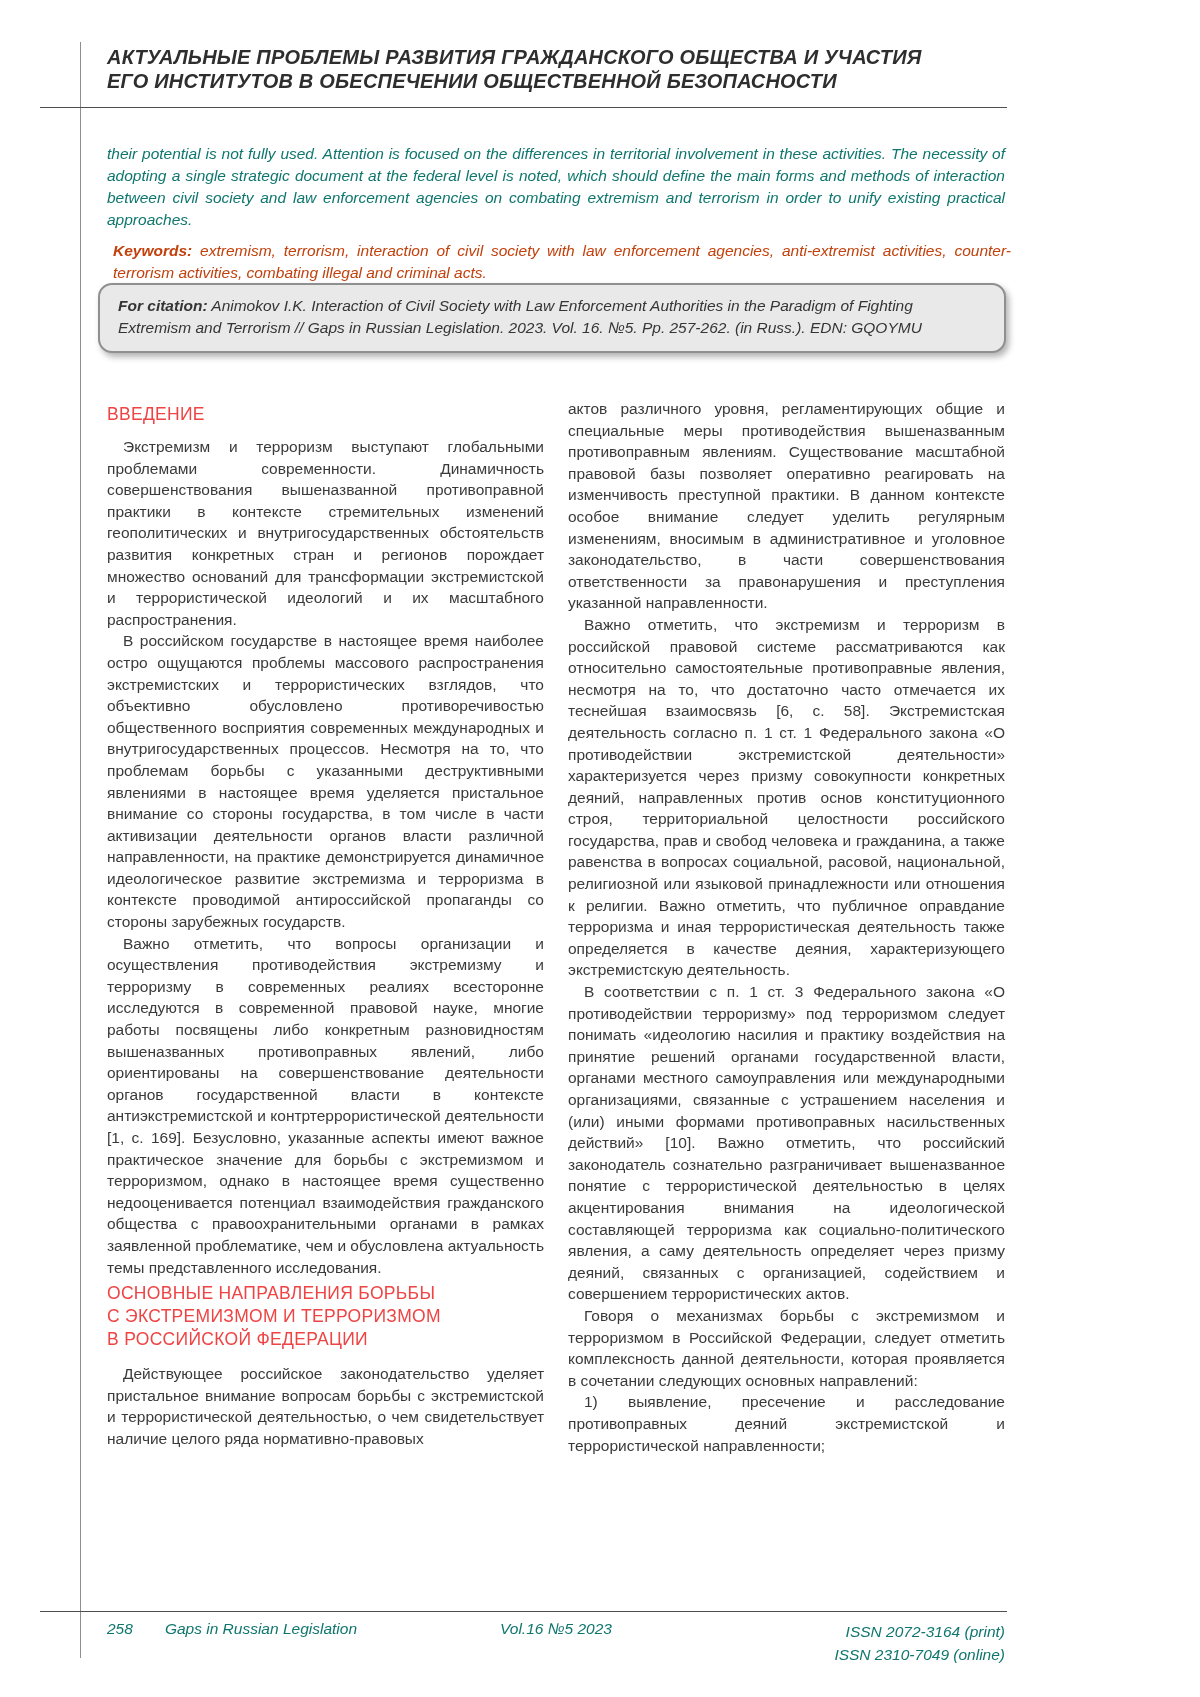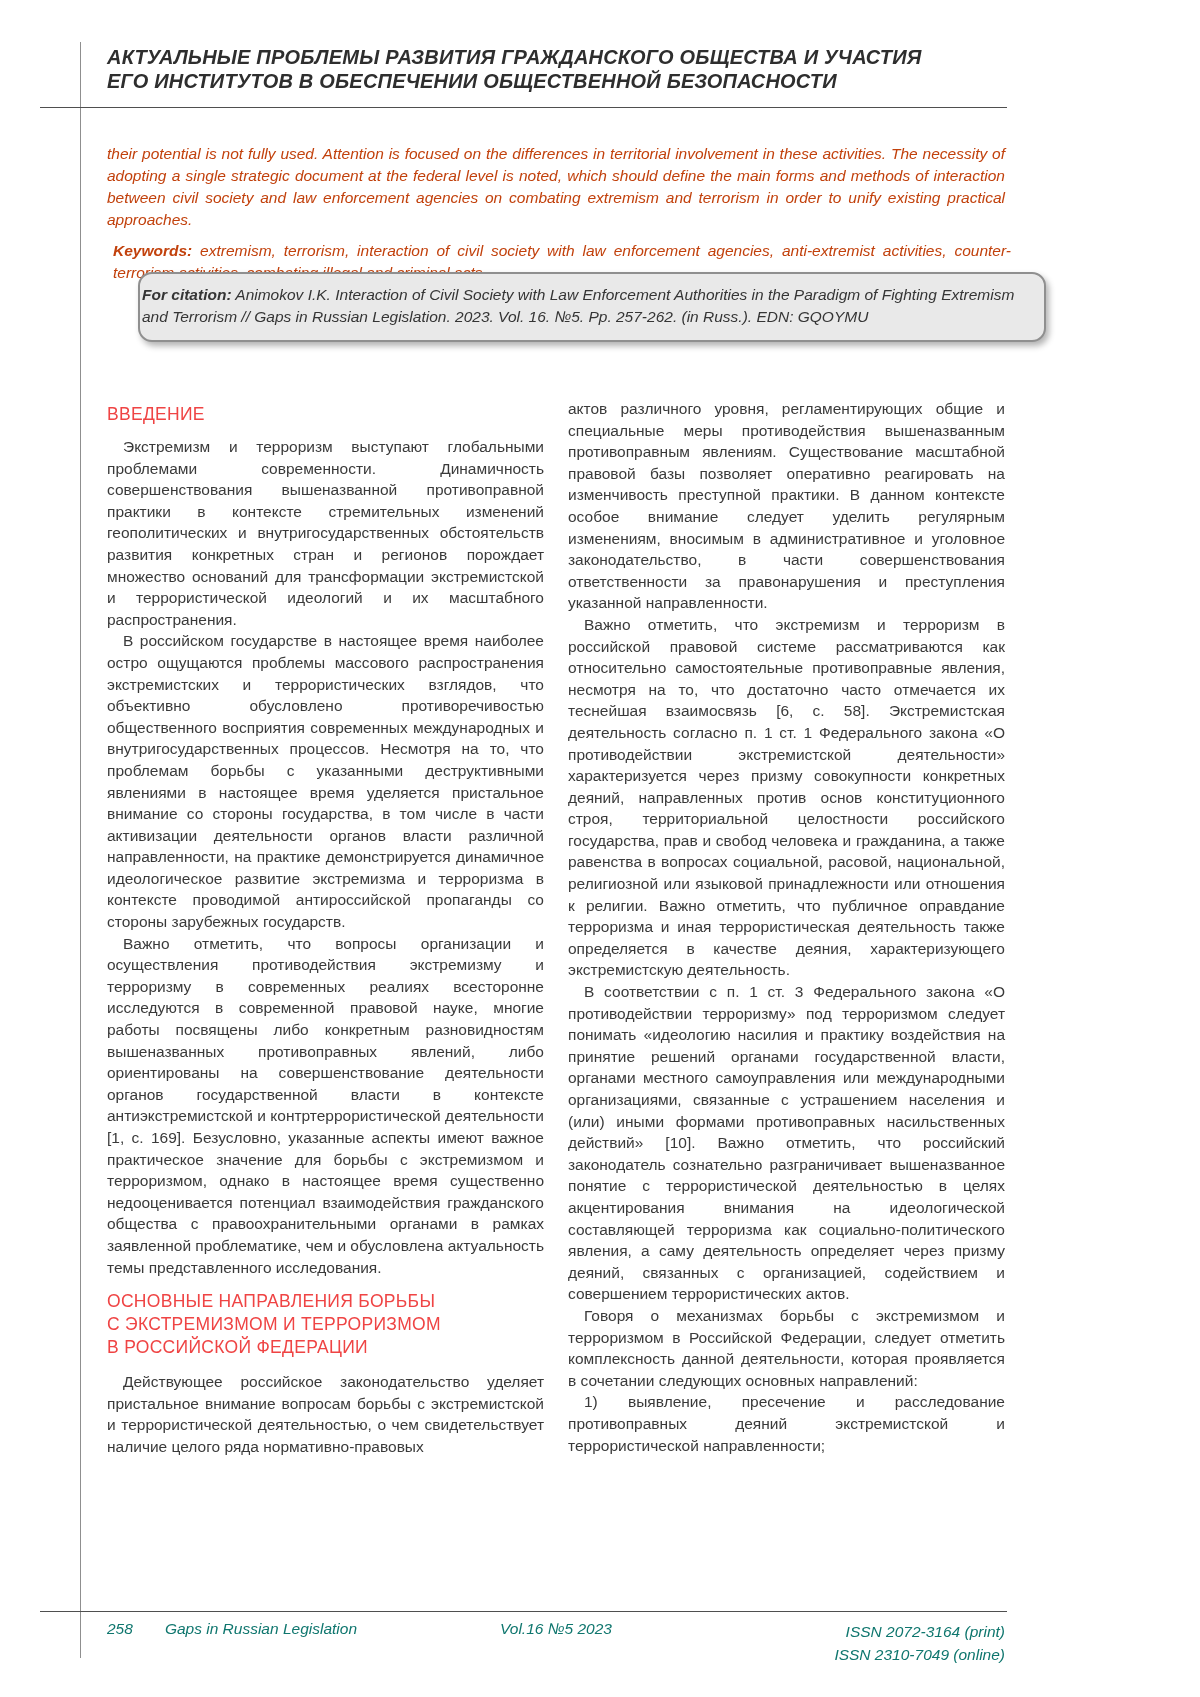--- a/index.html
+++ b/index.html
@@ -29,41 +29,41 @@
   .running-head {
     position: absolute;
     left: 107px; top: 45px; width: 900px;
     font-size: 20px; font-weight: bold; font-style: italic;
     line-height: 24px; color: #2e2e2e; letter-spacing: 0.2px;
   }
   .abstract {
     position: absolute;
     left: 107px; top: 127px; width: 898px;
     font-style: italic; font-size: 15.5px; line-height: 22px;
-    text-align: justify; color: #c2410c;
+    text-align: justify; color: #0f766e;
   }
   .keywords {
     position: absolute;
     left: 113px; top: 224px; width: 898px;
     font-style: italic; font-size: 15.5px; line-height: 22px;
     text-align: justify; color: #c2410c;
   }
   .b { font-weight: bold; }
 
   .citation-box {
     position: absolute;
-    left: 98px; top: 272px; width: 908px;
+    left: 98px; top: 283px; width: 908px;
     box-sizing: border-box;
     background: #e9e9e9;
     border: 2px solid #8f8f8f;
     border-radius: 14px;
     box-shadow: 3px 4px 6px rgba(0,0,0,0.30);
-    padding: 10px 2px 12px;
+    padding: 10px 18px 12px;
     font-style: italic; font-size: 15.5px; line-height: 22px;
-    color: #353535; text-align: left; margin-left: 40px;
+    color: #353535; text-align: left;
   }
   .citation-box p { margin: 0; }
 
   .columns {
     position: absolute;
     left: 107px; top: 398px; width: 898px;
     display: flex; gap: 24px;
   }
   .col {
     flex: 1;
@@ -74,21 +74,21 @@
   .col p { margin: 0; }
   p.indent { text-indent: 16px; }
 
   h2 {
     font-weight: normal;
     font-size: 17.5px; line-height: 23px;
     color: #ef4444; letter-spacing: 0.3px;
     text-align: left;
   }
   .h-intro { margin: 5px 0 10px; }
-  .h-main  { margin: 12px 0 12px; }
+  .h-main  { margin: 4px 0 12px; }
 
   .footer {
     position: absolute;
     left: 107px; top: 1620px; width: 898px;
     display: flex;
     font-style: italic; font-size: 15.5px; color: #0f766e;
   }
   .f-left  { flex: 1.2; text-align: left; }
   .f-left .pagenum { display: inline-block; margin-right: 32px; }
   .f-center{ flex: 1; text-align: center; }

